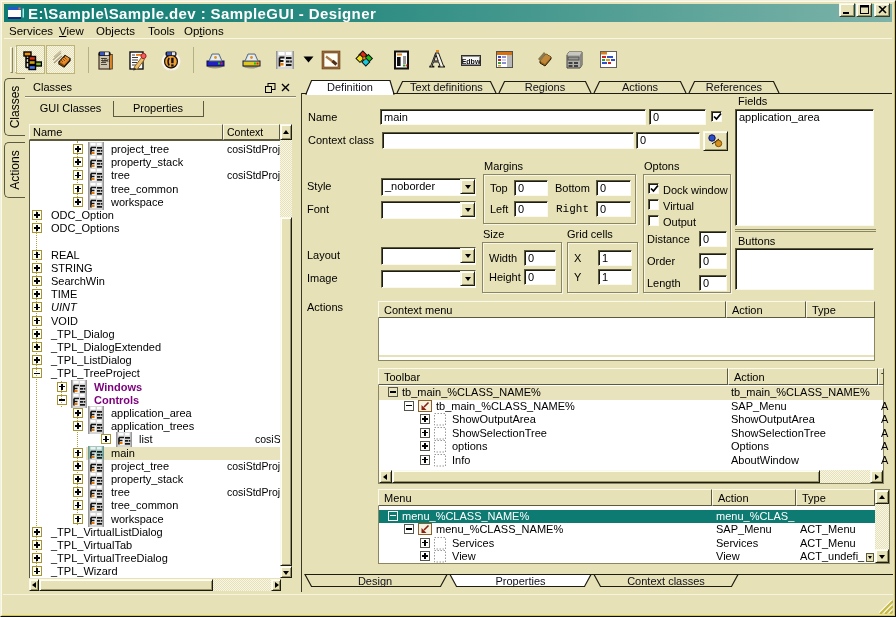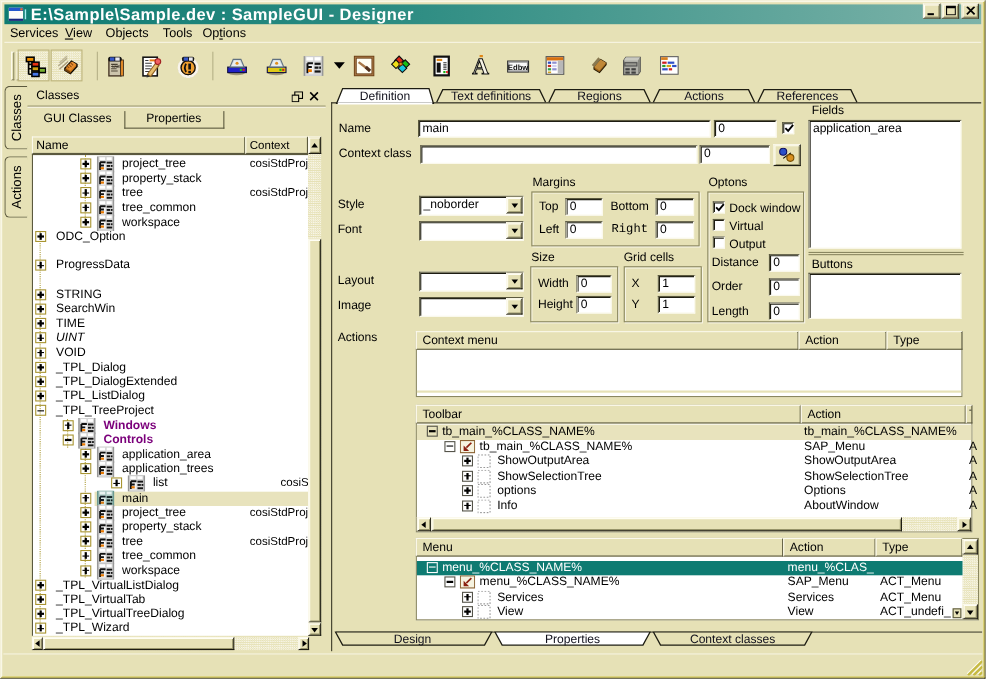--- a/index.html
+++ b/index.html
@@ -432,26 +432,33 @@
         </svg>
         <span class="ttxt" style="left:81px;">workspace</span>
       </div>
 <div class="trow" style="top:68.0px;">
         <span class="pm plus" style="left:2px;">
           <i></i>
           <b></b>
         </span>
         <span class="ttxt" style="left:21px;">ODC_Option</span>
       </div>
-<div class="trow" style="top:94.4px;">
-        <span class="pm plus" style="left:2px;">
-          <i></i>
-          <b></b>
-        </span>
-        <span class="ttxt" style="left:21px;">ProgressData</span>
+<div class="trow" style="top:81.2px;">
+        <span class="pm plus" style="left:2px;">
+          <i></i>
+          <b></b>
+        </span>
+        <span class="ttxt" style="left:21px;">ODC_Options</span>
+      </div>
+<div class="trow" style="top:107.6px;">
+        <span class="pm plus" style="left:2px;">
+          <i></i>
+          <b></b>
+        </span>
+        <span class="ttxt" style="left:21px;">REAL</span>
       </div>
 <div class="trow" style="top:120.8px;">
         <span class="pm plus" style="left:2px;">
           <i></i>
           <b></b>
         </span>
         <span class="ttxt" style="left:21px;">STRING</span>
       </div>
 <div class="trow" style="top:134.0px;">
         <span class="pm plus" style="left:2px;">

